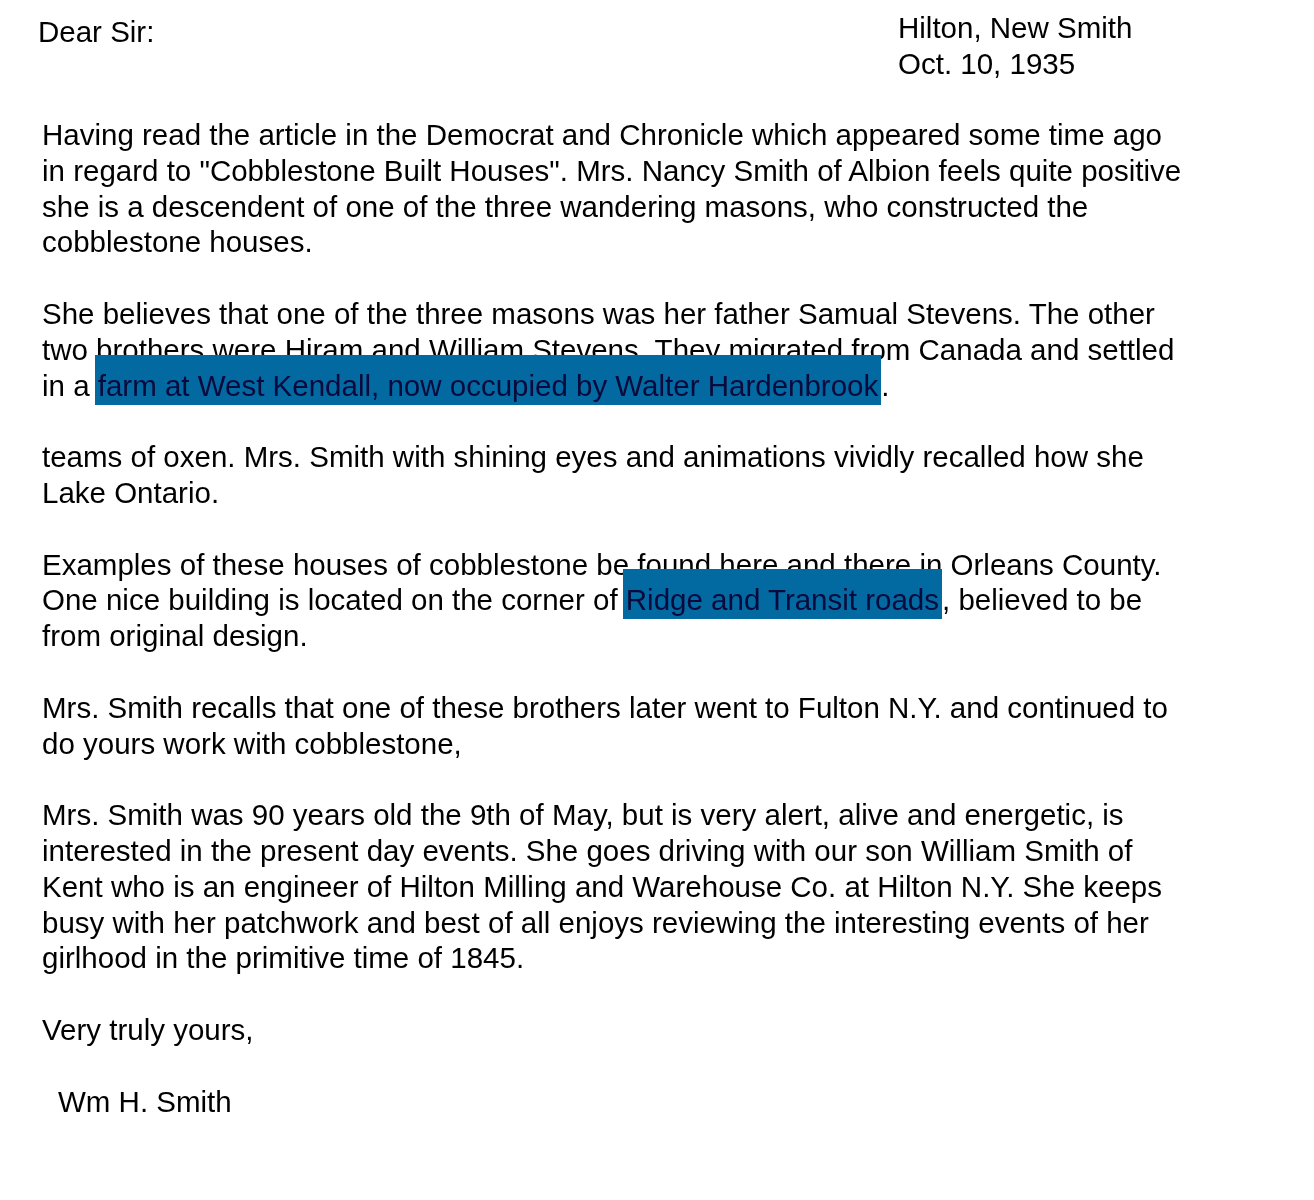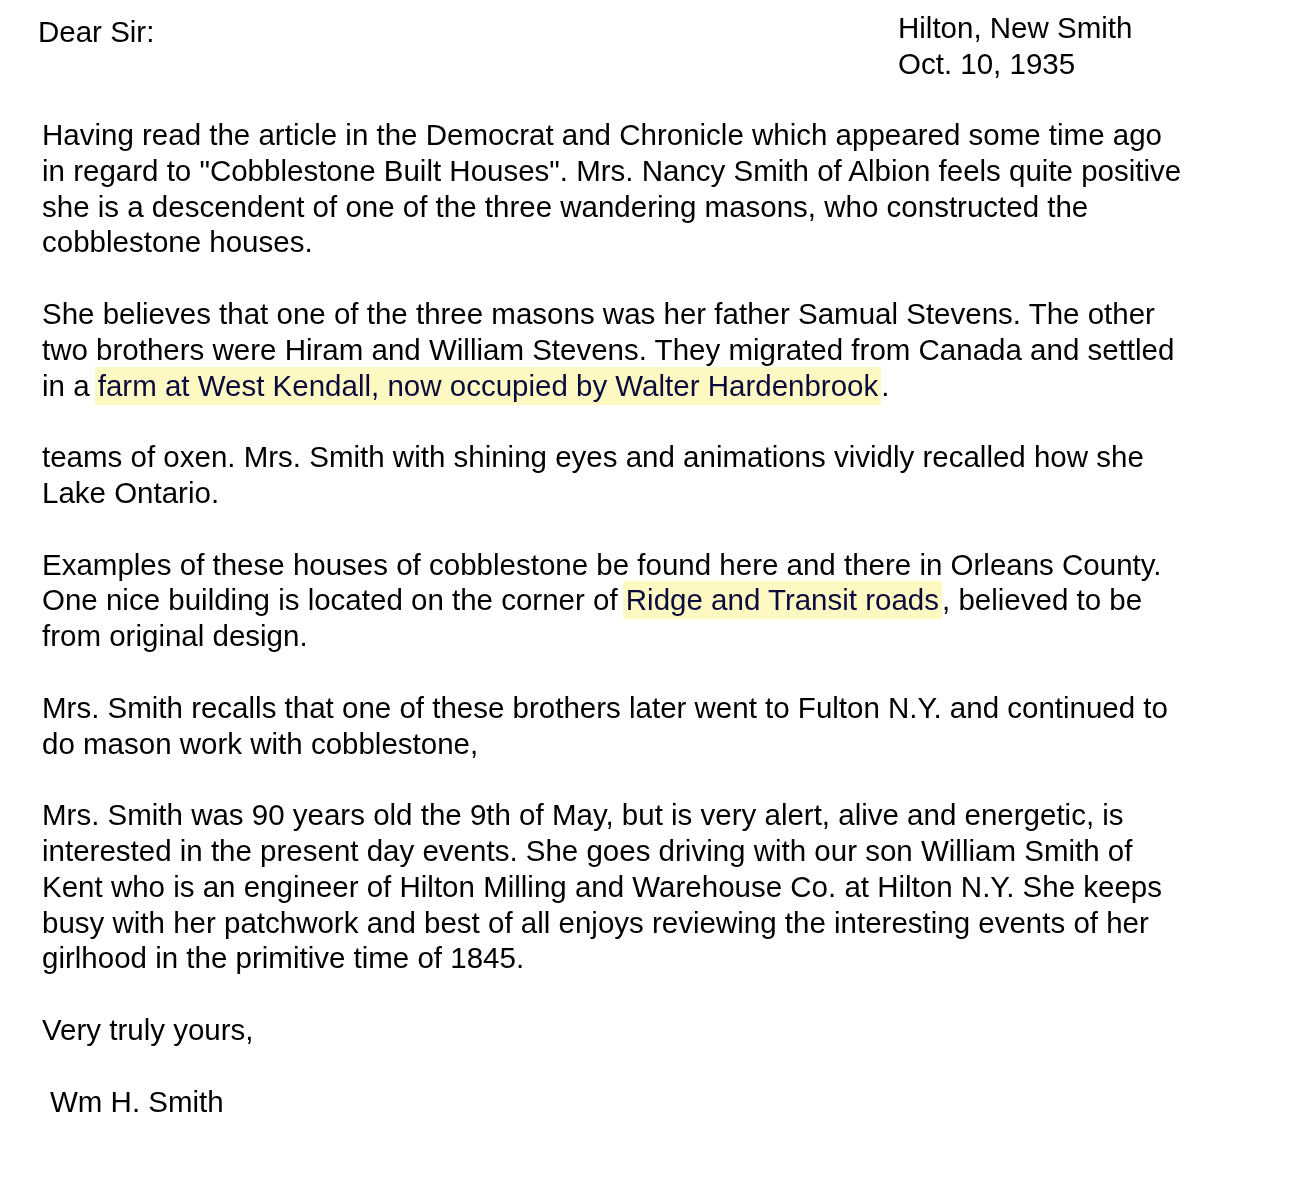--- a/index.html
+++ b/index.html
@@ -36,27 +36,27 @@
       left: 42px;
       top: 117px;
       width: 1260px;
     }
     .para {
       margin: 0 0 35.8px 0;
       white-space: normal;
     }
     .line { display: block; white-space: nowrap; }
     .hl {
-      background: #fef9c3;
+      background: #0369a1;
       color: #0a0a3c;
-      padding: 2px 3px 3px 3px;
+      padding: 14px 3px 3px 3px;
       margin-left: -3px;
     }
     .closing { margin: 0 0 35.8px 0; }
-    .signature { margin: 8px; }
+    .signature { margin: 16px; }
   </style>
 </head>
 <body>
 
 <p class="salutation">Dear Sir:</p>
 
 <div class="heading-block">
   <div>Hilton, New Smith</div>
   <div>Oct. 10, 1935</div>
 </div>
@@ -82,21 +82,21 @@
   </p>
 
   <p class="para">
     <span class="line">Examples of these houses of cobblestone be found here and there in Orleans County.</span>
     <span class="line"><span>One nice building is located on the corner of </span><span class="hl">Ridge and Transit roads</span><span>, believed to be</span></span>
     <span class="line">from original design.</span>
   </p>
 
   <p class="para">
     <span class="line">Mrs. Smith recalls that one of these brothers later went to Fulton N.Y. and continued to</span>
-    <span class="line">do mason work with cobblestone,</span>
+    <span class="line">do yours work with cobblestone,</span>
   </p>
 
   <p class="para">
     <span class="line">Mrs. Smith was 90 years old the 9th of May, but is very alert, alive and energetic, is</span>
     <span class="line">interested in the present day events. She goes driving with our son William Smith of</span>
     <span class="line">Kent who is an engineer of Hilton Milling and Warehouse Co. at Hilton N.Y. She keeps</span>
     <span class="line">busy with her patchwork and best of all enjoys reviewing the interesting events of her</span>
     <span class="line">girlhood in the primitive time of 1845.</span>
   </p>
 

